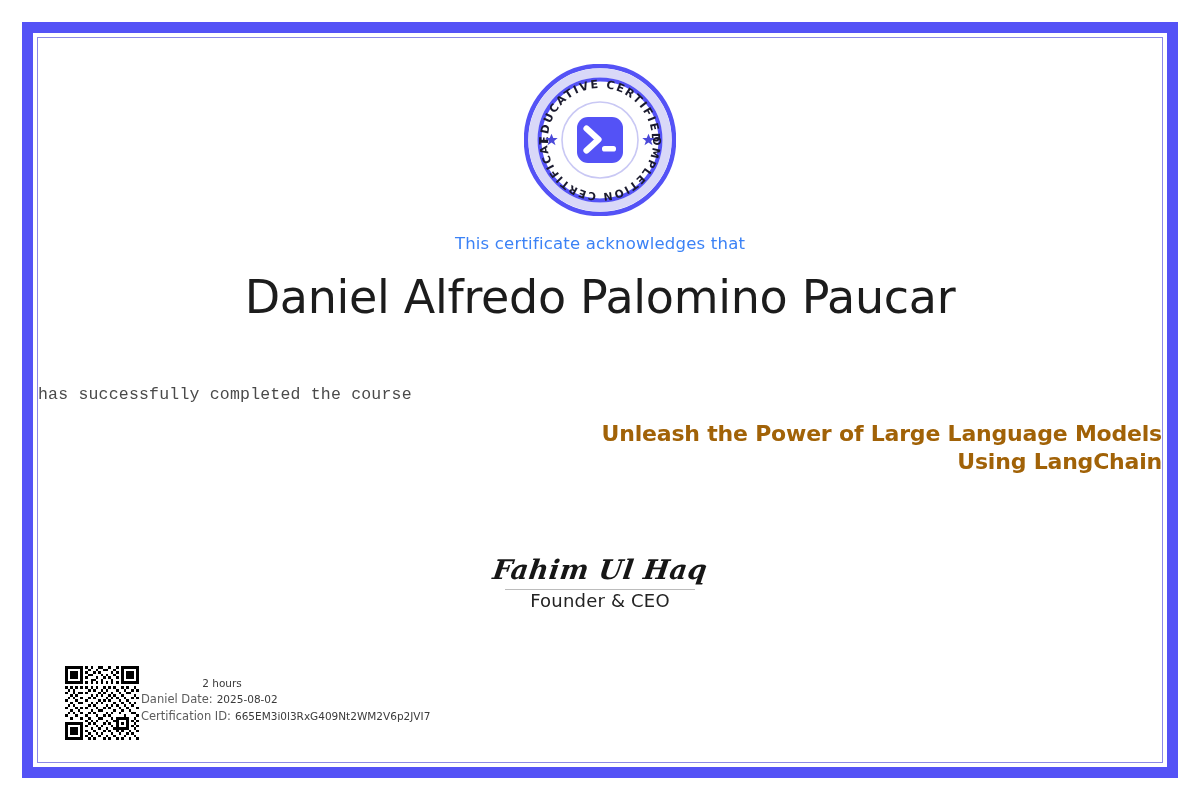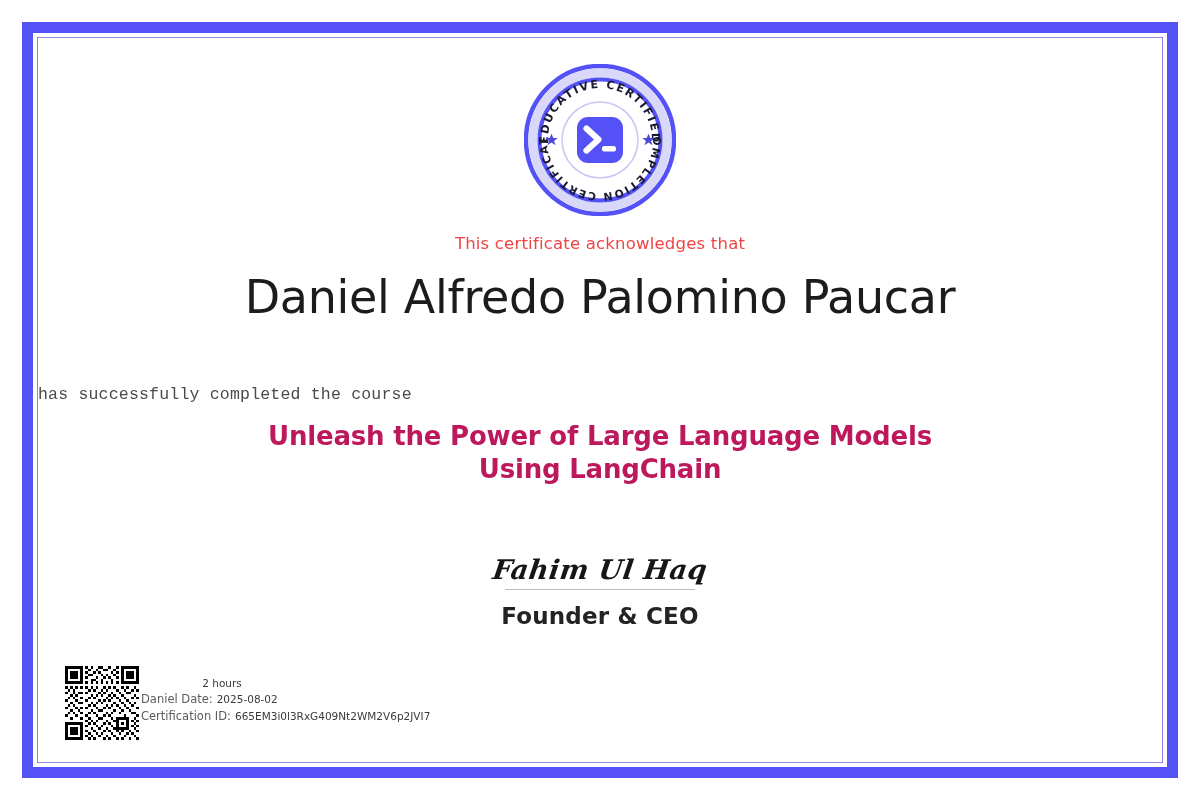--- a/index.html
+++ b/index.html
@@ -71,21 +71,21 @@
   .badge svg { display: block; }
 
   
   .ack-line {
     position: absolute;
     top: 196px;
     left: 0;
     width: 1124px;
     text-align: center;
     font-size: 16.5px;
-    color: #ef4444;
+    color: #3b82f6;
     letter-spacing: 0.2px;
   }
 
   .recipient-name {
     position: absolute;
     top: 232px;
     left: 0;
     width: 1124px;
     text-align: center;
     font-size: 46px;
@@ -104,24 +104,24 @@
     color: #4a4a4a;
     letter-spacing: 0.2px;
     font-family: Liberation Mono, monospace;
   }
 
   .course-title {
     position: absolute;
     top: 382px;
     left: 0;
     width: 1124px;
-    text-align: center;
-    font-size: 26px;
+    text-align: right;
+    font-size: 22px;
     font-weight: 700;
-    color: #be185d;
+    color: #a16207;
     line-height: 1.28;
     letter-spacing: -0.2px;
   }
 
   
   .signature-block {
     position: absolute;
     top: 518px;
     left: 0;
     width: 1124px;
@@ -139,23 +139,22 @@
     transform: skewX(-8deg);
     line-height: 1;
     margin-bottom: 6px;
   }
   .signature-rule {
     width: 190px;
     height: 1px;
     background: #bcbcbc;
   }
   .signature-role {
-    margin-top: 13px;
-    font-size: 23px;
-    font-weight: 700;
+    font-size: 18px;
+    font-weight: 400;
     color: #232323;
     letter-spacing: 0.2px;
   }
 
   
   .footer {
     position: absolute;
     left: 27px;
     top: 628px;
     display: flex;

